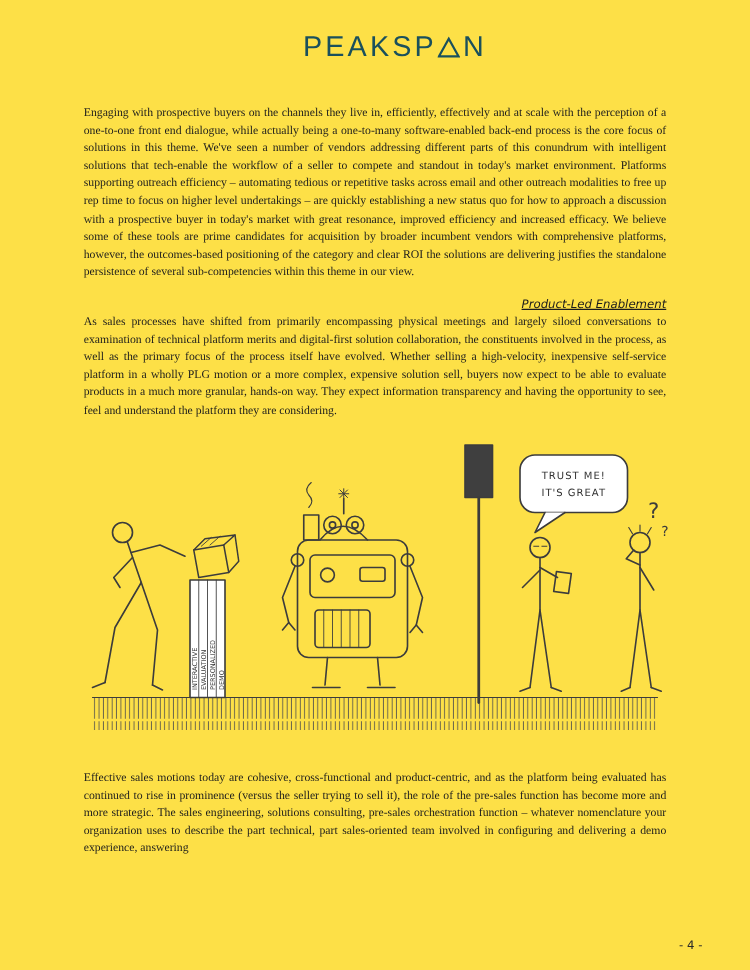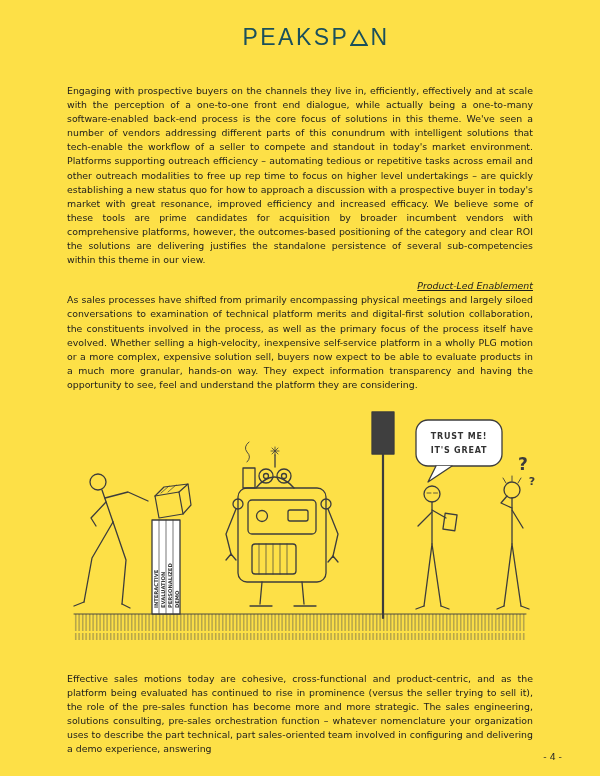--- a/index.html
+++ b/index.html
@@ -11,27 +11,27 @@
   .logo{
     position:absolute;top:24px;left:0;right:0;
     display:flex;justify-content:center;align-items:center;
     color:#1a505c;font-family:"Liberation Sans", sans-serif;
     font-size:23px;font-weight:500;letter-spacing:2.5px;
   }
   .logo .tri{margin:0 2px 0 1px;display:inline-block;line-height:0;}
   
   .content{position:absolute;left:67px;top:84px;width:466px;}
   p.para{
-    margin:0;font-size:9.4px;line-height:14.1px;text-align:justify;
+    margin:0;font-size:9.4px;line-height:14.1px;text-align:justify;font-family:Liberation Serif, serif;
   }
   h2.heading{
     margin:12px 0 0 0;font-size:9.4px;line-height:14.1px;font-weight:400;
     font-style:italic;text-decoration:underline;text-align:right;
   }
-  figure.illustration{margin:16px 0 18px -7px;width:480px;height:246px;font-weight:bold;}
+  figure.illustration{margin:16px 0 18px -7px;width:480px;height:246px;}
   .footer{
     position:absolute;right:70px;bottom:14px;font-size:9.4px;color:#2a2a2a;
   }
   svg text{font-family:"DejaVu Sans", sans-serif;}
 </style>
 </head>
 <body>
 
 <div class="page">
 

